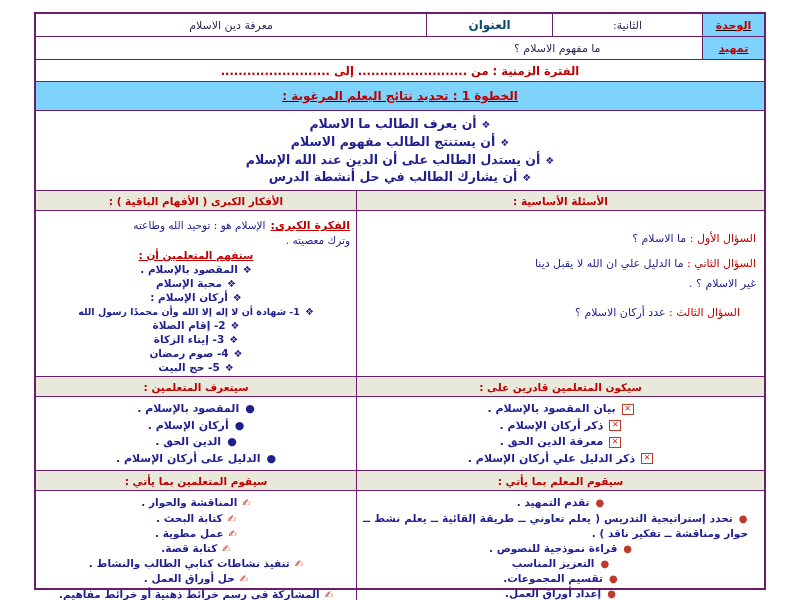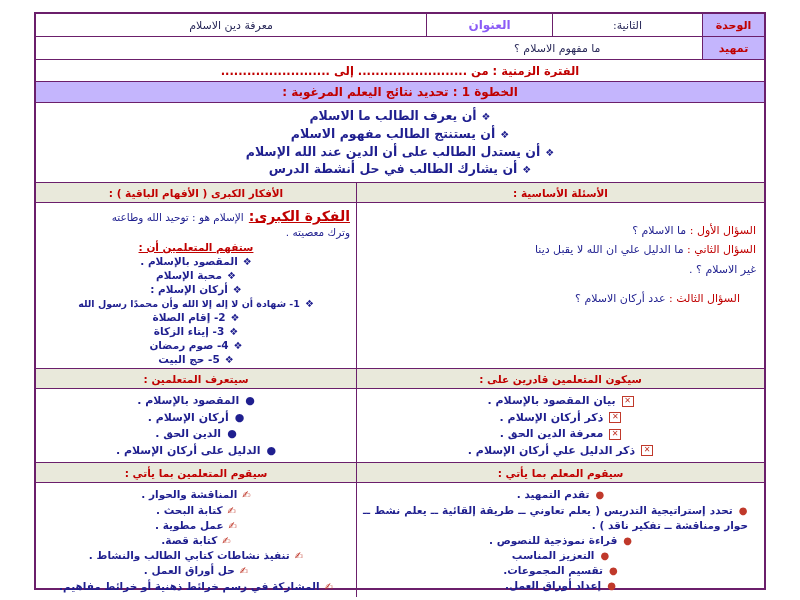--- a/index.html
+++ b/index.html
@@ -13,21 +13,21 @@
     position:absolute;left:34px;top:12px;width:732px;height:578px;
     box-sizing:border-box;
     border:2px solid #6b1f6b;
     background:#fff;
     display:flex;flex-direction:column;
   }
   .row{display:flex;width:100%;box-sizing:border-box;border-bottom:1.5px solid #6b1f6b;}
   .row:last-child{border-bottom:none;}
   .cell{box-sizing:border-box;padding:1px 4px;}
   .vdiv{border-left:1.5px solid #6b1f6b;}
-  .shade{background:#c4b5fd;}
+  .shade{background:#7dd3fc;text-decoration:underline;}
   .red{color:#c00000;}
   .bold{font-weight:bold;}
 
   
   .hdr-unit{width:62px;}
   .hdr-val{width:150px;}
   .hdr-title{width:126px;}
   .hdr-rest{flex:1;}
   .h-r1{height:22px;display:flex;align-items:center;justify-content:center;}
   .f11{font-size:11px;}
@@ -47,21 +47,21 @@
   .two{display:flex;width:100%;}
   .col-l{width:408px;box-sizing:border-box;border-left:1.5px solid #6b1f6b;}
   .col-r{flex:1;box-sizing:border-box;}
   .colhead{height:19px;display:flex;align-items:center;justify-content:center;font-size:10.5px;font-weight:bold;color:#c00000;background:#e9e9db;}
 
   .qbox{padding:6px 8px 4px 6px;line-height:1.75;}
   .q{font-size:11px;font-weight:normal;color:#1f1f8f;text-align:right;}
   .q .lab{color:#c00000;}
 
   .ideabox{padding:2px 6px 2px 6px;line-height:1.32;}
-  .idea-head{font-size:14px;font-weight:bold;color:#c00000;text-decoration:underline;text-align:right;}
+  .idea-head{font-size:11px;font-weight:bold;color:#c00000;text-decoration:underline;text-align:right;}
   .idea-txt{font-size:10.5px;font-weight:normal;color:#1f1f8f;}
   .idea-line{text-align:right;}
   .sub-head{font-size:10.5px;font-weight:bold;color:#c00000;text-decoration:underline;text-align:center;display:block;margin-top:1px;}
   .ul-dia{margin:0;padding:0;list-style:none;text-align:center;}
   .ul-dia li{font-size:10.5px;font-weight:bold;color:#1f1f8f;line-height:1.33;white-space:nowrap;}
 
   .ul-dot{margin:0;padding:0;list-style:none;text-align:center;}
   .ul-dot li{font-size:11px;font-weight:bold;color:#1f1f8f;line-height:1.5;white-space:nowrap;}
   .bull{color:#1f1f8f;font-size:11px;margin-left:6px;}
   .bull-red{color:#c0392b;font-size:10px;margin-left:6px;}
@@ -86,21 +86,21 @@
 <div class="page">
 
   <div class="row">
     <div class="cell hdr-unit vdiv h-r1 shade">
       <span class="red bold f11">الوحدة</span>
     </div>
     <div class="cell hdr-val vdiv h-r1">
       <span class="f11" style="color:#2a2a5a">الثانية:</span>
     </div>
     <div class="cell hdr-title vdiv h-r1">
-      <span class="bold f12" style="color:#8b5cf6">العنوان</span>
+      <span class="bold f12" style="color:#0c4a6e">العنوان</span>
     </div>
     <div class="cell hdr-rest h-r1">
       <span class="f11" style="color:#2a2a5a">معرفة دين الاسلام</span>
     </div>
   </div>
 
   <div class="row">
     <div class="cell hdr-unit vdiv h-r1 shade">
       <span class="red bold f11">تمهيد</span>
     </div>
@@ -109,21 +109,21 @@
     </div>
   </div>
 
   <div class="row">
     <div class="cell grow barrow" style="height:21px">
       <span class="red bold f115">الفترة الزمنية : من ......................... إلى .........................</span>
     </div>
   </div>
 
   <div class="row shade">
-    <div class="cell grow barrow" style="height:20px">
+    <div class="cell grow barrow" style="height:28px">
       <span class="red bold f12">الخطوة 1 : تحديد نتائج اليعلم  المرغوبة :</span>
     </div>
   </div>
 
   <div class="row">
     <div class="cell grow obj">
       <ul class="obj-list">
         <li><span class="dia">❖</span><span>أن يعرف الطالب ما الاسلام</span></li>
         <li><span class="dia">❖</span><span>أن يستنتج الطالب مفهوم الاسلام</span></li>
         <li><span class="dia">❖</span><span>أن يستدل الطالب على أن الدين عند الله الإسلام</span></li>
@@ -139,21 +139,21 @@
     </div>
   </div>
 
   <div class="row">
     <div class="two" style="width:100%">
       <div class="col-l qbox">
         <div class="q" style="margin-top:12px">
           <span class="lab">السؤال الأول :</span>
           <span>ما الاسلام ؟</span>
         </div>
-        <div class="q" style="">
+        <div class="q" style="margin-top:6px">
           <span class="lab">السؤال الثاني :</span>
           <span>ما الدليل علي ان الله لا يقبل دينا</span>
         </div>
         <div class="q">غير الاسلام ؟ .</div>
         <div class="q" style="margin-top:10px;padding-right:16px">
           <span class="lab">السؤال الثالث :</span>
           <span>عدد أركان الاسلام  ؟</span>
         </div>
       </div>
       <div class="col-r ideabox">

